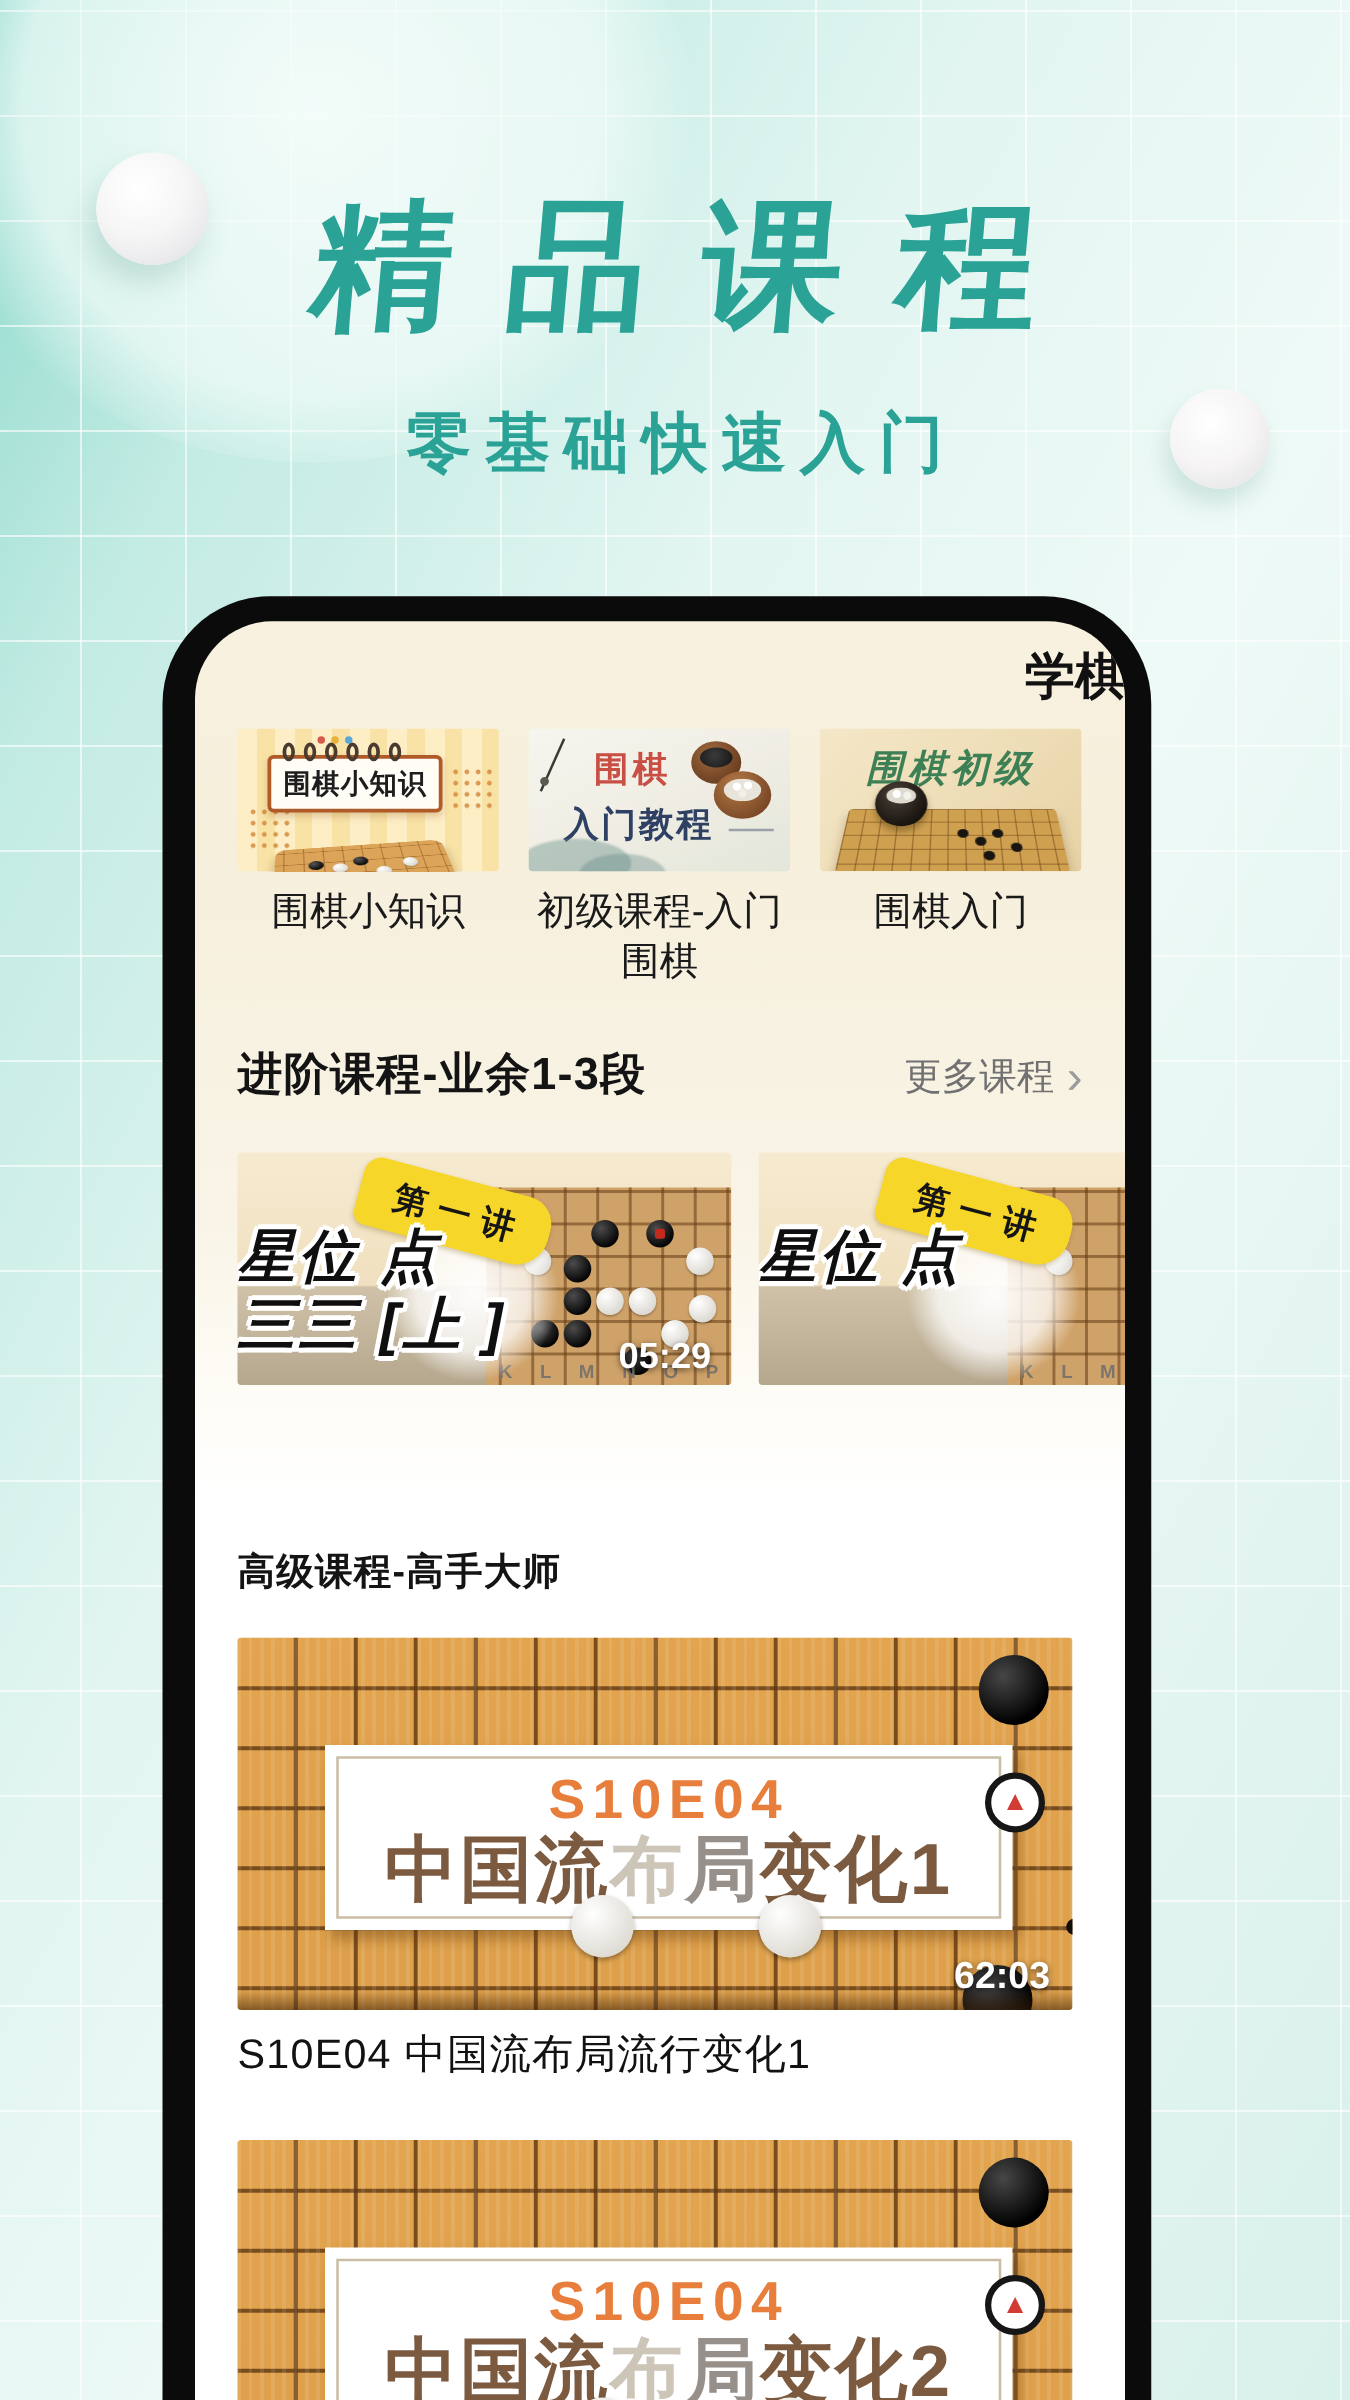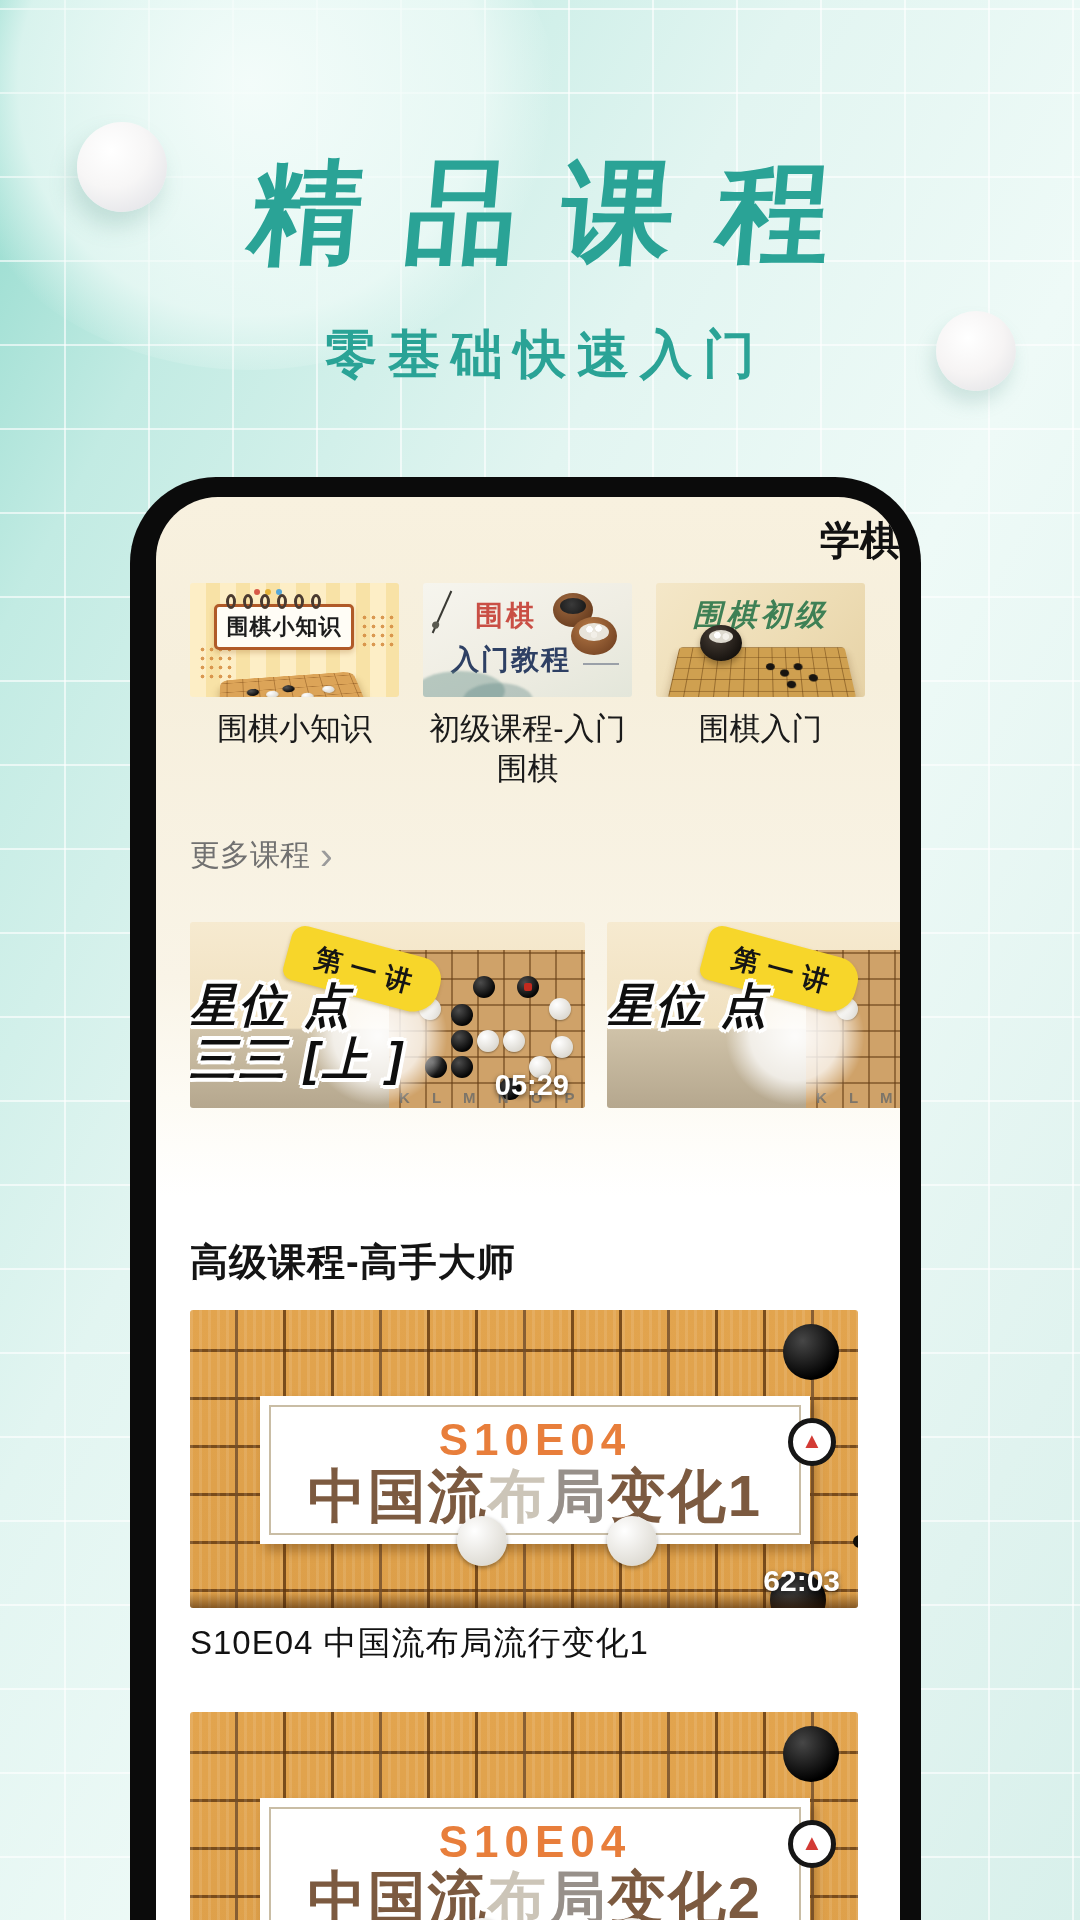--- a/index.html
+++ b/index.html
@@ -196,21 +196,21 @@
     text-shadow:-3px -3px 0 #fff,3px -3px 0 #fff,-3px 3px 0 #fff,3px 3px 0 #fff,0 -4px 0 #fff,0 4px 0 #fff,-4px 0 0 #fff,4px 0 0 #fff;
   }
   .v-line .acc2{color:#0f0f0f;}
   .vcard.vb .v-line .acc2{color:#8f8f8f;}
   .v-duration{
     position:absolute;right:16px;bottom:6px;font-size:29px;font-weight:600;color:#fff;
     text-shadow:0 2px 5px rgba(0,0,0,.6);
   }
   .v-duration:empty{display:none;}
   
-  .adv-title{position:absolute;left:34px;top:740px;font-size:38px;font-weight:600;color:#141414;letter-spacing:1px;}
+  .adv-title{position:absolute;left:34px;top:740px;font-size:30px;font-weight:600;color:#141414;letter-spacing:1px;}
   .big-card{
     position:absolute;left:34px;width:668px;height:298px;border-radius:3px;overflow:hidden;
     background:
       repeating-linear-gradient(90deg,rgba(255,255,255,.10) 0 3px,rgba(0,0,0,0) 3px 9px),
       linear-gradient(rgba(92,52,14,.78) 3px,transparent 3px),
       linear-gradient(90deg,rgba(92,52,14,.78) 3px,transparent 3px),
       linear-gradient(#e2a44e,#dd9f49);
     background-size:auto,48px 48px,48px 48px,auto;
     background-position:0 0,45px 39px,45px 39px,0 0;
   }
@@ -331,20 +331,21 @@
         </div>
       </div>
 
       <div class="quick-labels">
         <div class="qlabel">围棋小知识</div>
         <div class="qlabel">初级课程-入门围棋</div>
         <div class="qlabel">围棋入门</div>
       </div>
 
       <div class="section-row">
+        <div class="section-title">进阶课程-业余1-3段</div>
         <div class="more-link">
           <span>更多课程</span>
           <span class="chev">›</span>
         </div>
       </div>
 
       <div class="video-row">
         <div class="vcard va">
           <div class="v-board">
             <span class="st b" style="left:84px;top:26px;"></span>

